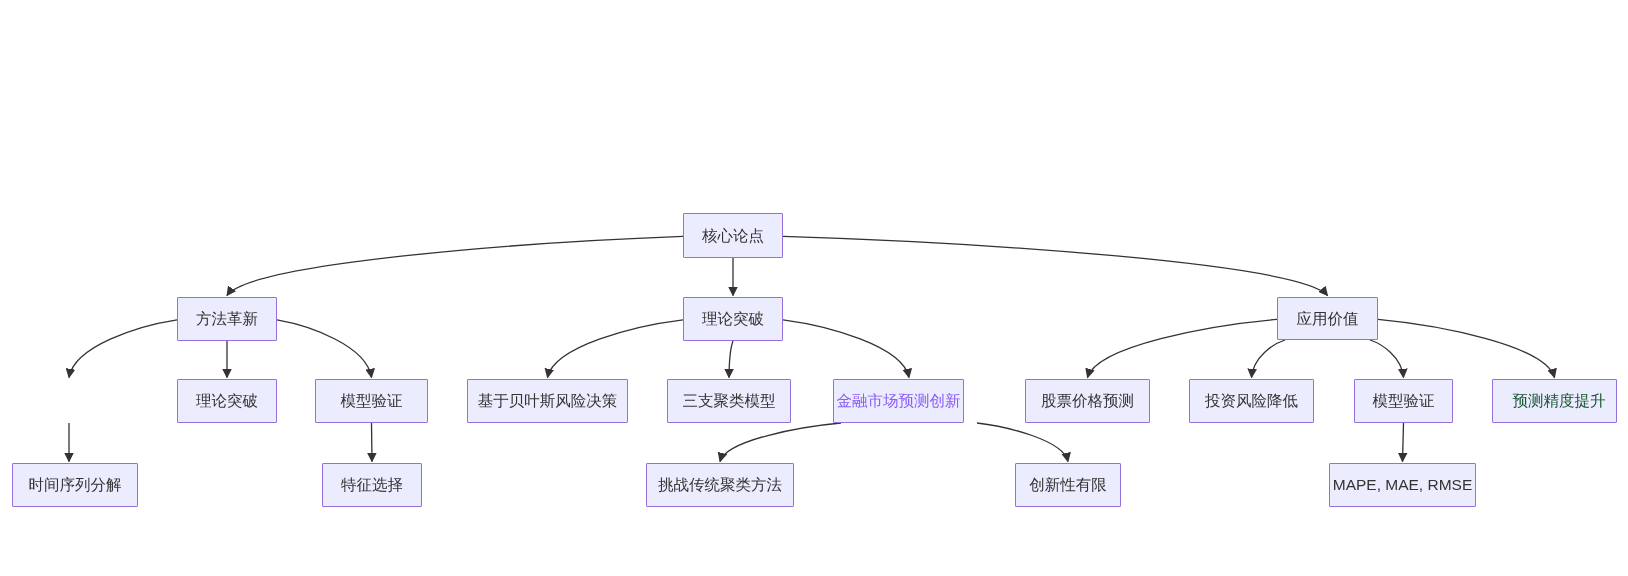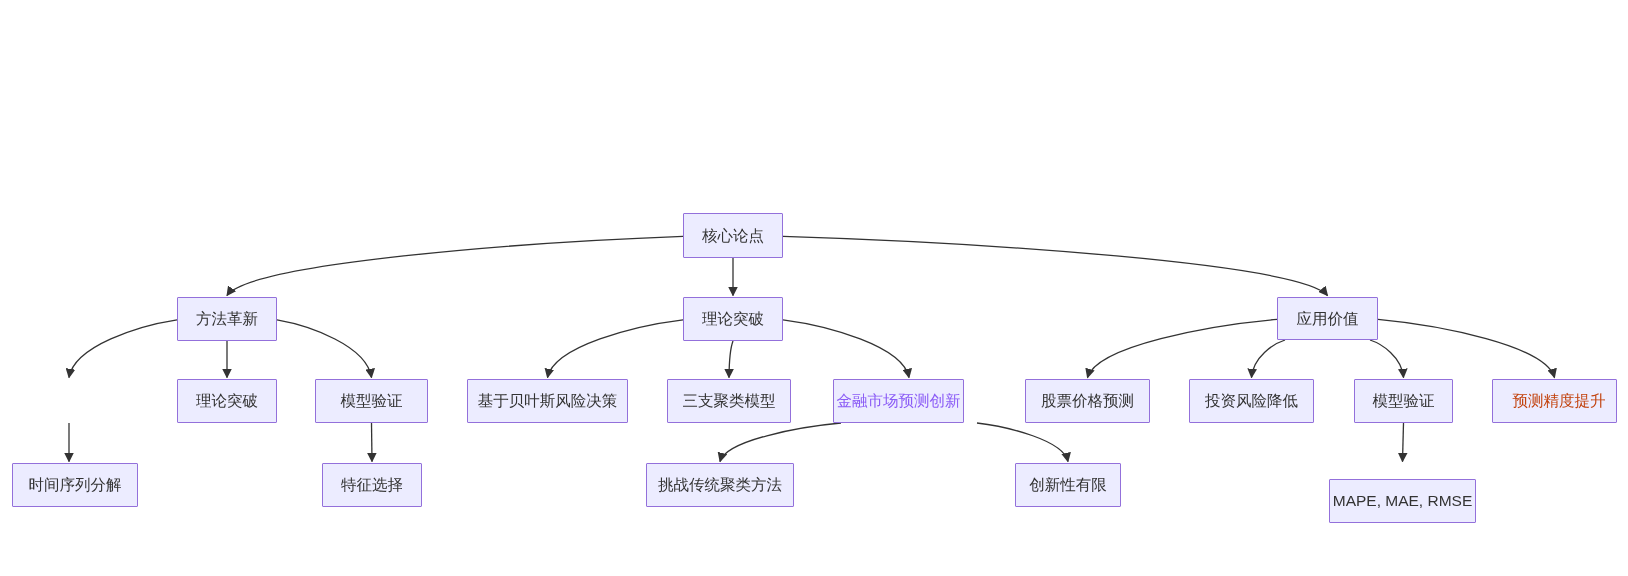--- a/index.html
+++ b/index.html
@@ -63,19 +63,19 @@
   <div class="node" style="left: 683px; top: 297px; width: 100px; height: 44px; background: rgb(236, 236, 255); border: 1px solid rgb(147, 112, 219); color: rgb(51, 51, 51);">理论突破</div>
   <div class="node" style="left: 1277px; top: 297px; width: 101px; height: 43px; background: rgb(236, 236, 255); border: 1px solid rgb(147, 112, 219); color: rgb(51, 51, 51); font-family: Liberation Serif, serif;">应用价值</div>
   <div class="node" style="left: 177px; top: 379px; width: 100px; height: 44px; background: rgb(236, 236, 255); border: 1px solid rgb(147, 112, 219); color: rgb(51, 51, 51);">理论突破</div>
   <div class="node" style="left: 315px; top: 379px; width: 113px; height: 44px; background: rgb(236, 236, 255); border: 1px solid rgb(147, 112, 219); color: rgb(51, 51, 51);">模型验证</div>
   <div class="node" style="left: 467px; top: 379px; width: 161px; height: 44px; background: rgb(236, 236, 255); border: 1px solid rgb(147, 112, 219); color: rgb(51, 51, 51);">基于贝叶斯风险决策</div>
   <div class="node" style="left: 667px; top: 379px; width: 124px; height: 44px; background: rgb(236, 236, 255); border: 1px solid rgb(147, 112, 219); color: rgb(51, 51, 51);">三支聚类模型</div>
   <div class="node" style="left: 833px; top: 379px; width: 131px; height: 44px; background: rgb(236, 236, 255); border: 1px solid rgb(147, 112, 219); color: #8b5cf6;">金融市场预测创新</div>
   <div class="node" style="left: 1025px; top: 379px; width: 125px; height: 44px; background: rgb(236, 236, 255); border: 1px solid rgb(147, 112, 219); color: rgb(51, 51, 51);">股票价格预测</div>
   <div class="node" style="left: 1189px; top: 379px; width: 125px; height: 44px; background: rgb(236, 236, 255); border: 1px solid rgb(147, 112, 219); color: rgb(51, 51, 51);">投资风险降低</div>
   <div class="node" style="left: 1354px; top: 379px; width: 99px; height: 44px; background: rgb(236, 236, 255); border: 1px solid rgb(147, 112, 219); color: rgb(51, 51, 51);">模型验证</div>
-  <div class="node" style="left: 1492px; top: 379px; width: 125px; height: 44px; background: rgb(236, 236, 255); border: 1px solid rgb(147, 112, 219); color: #c2410c; padding-left: 9px;">预测精度提升</div>
+  <div class="node" style="left: 1492px; top: 379px; width: 125px; height: 44px; background: rgb(236, 236, 255); border: 1px solid rgb(147, 112, 219); color: #14532d; padding-left: 9px;">预测精度提升</div>
   <div class="node" style="left: 6px; top: 463px; width: 126px; height: 44px; background: rgb(236, 236, 255); border: 1px solid rgb(147, 112, 219); color: rgb(51, 51, 51); margin-left: 6px;">时间序列分解</div>
   <div class="node" style="left: 322px; top: 463px; width: 100px; height: 44px; background: rgb(236, 236, 255); border: 1px solid rgb(147, 112, 219); color: rgb(51, 51, 51);">特征选择</div>
   <div class="node" style="left: 646px; top: 463px; width: 148px; height: 44px; background: rgb(236, 236, 255); border: 1px solid rgb(147, 112, 219); color: rgb(51, 51, 51);">挑战传统聚类方法</div>
   <div class="node" style="left: 1015px; top: 463px; width: 106px; height: 44px; background: rgb(236, 236, 255); border: 1px solid rgb(147, 112, 219); color: rgb(51, 51, 51);">创新性有限</div>
-  <div class="node" style="left: 1329px; top: 463px; width: 147px; height: 44px; background: rgb(236, 236, 255); border: 1px solid rgb(147, 112, 219); color: rgb(51, 51, 51); margin-top: 16px;">MAPE, MAE, RMSE</div>
+  <div class="node" style="left: 1329px; top: 463px; width: 147px; height: 44px; background: rgb(236, 236, 255); border: 1px solid rgb(147, 112, 219); color: rgb(51, 51, 51);">MAPE, MAE, RMSE</div>
 </div>
 
 </body></html>

